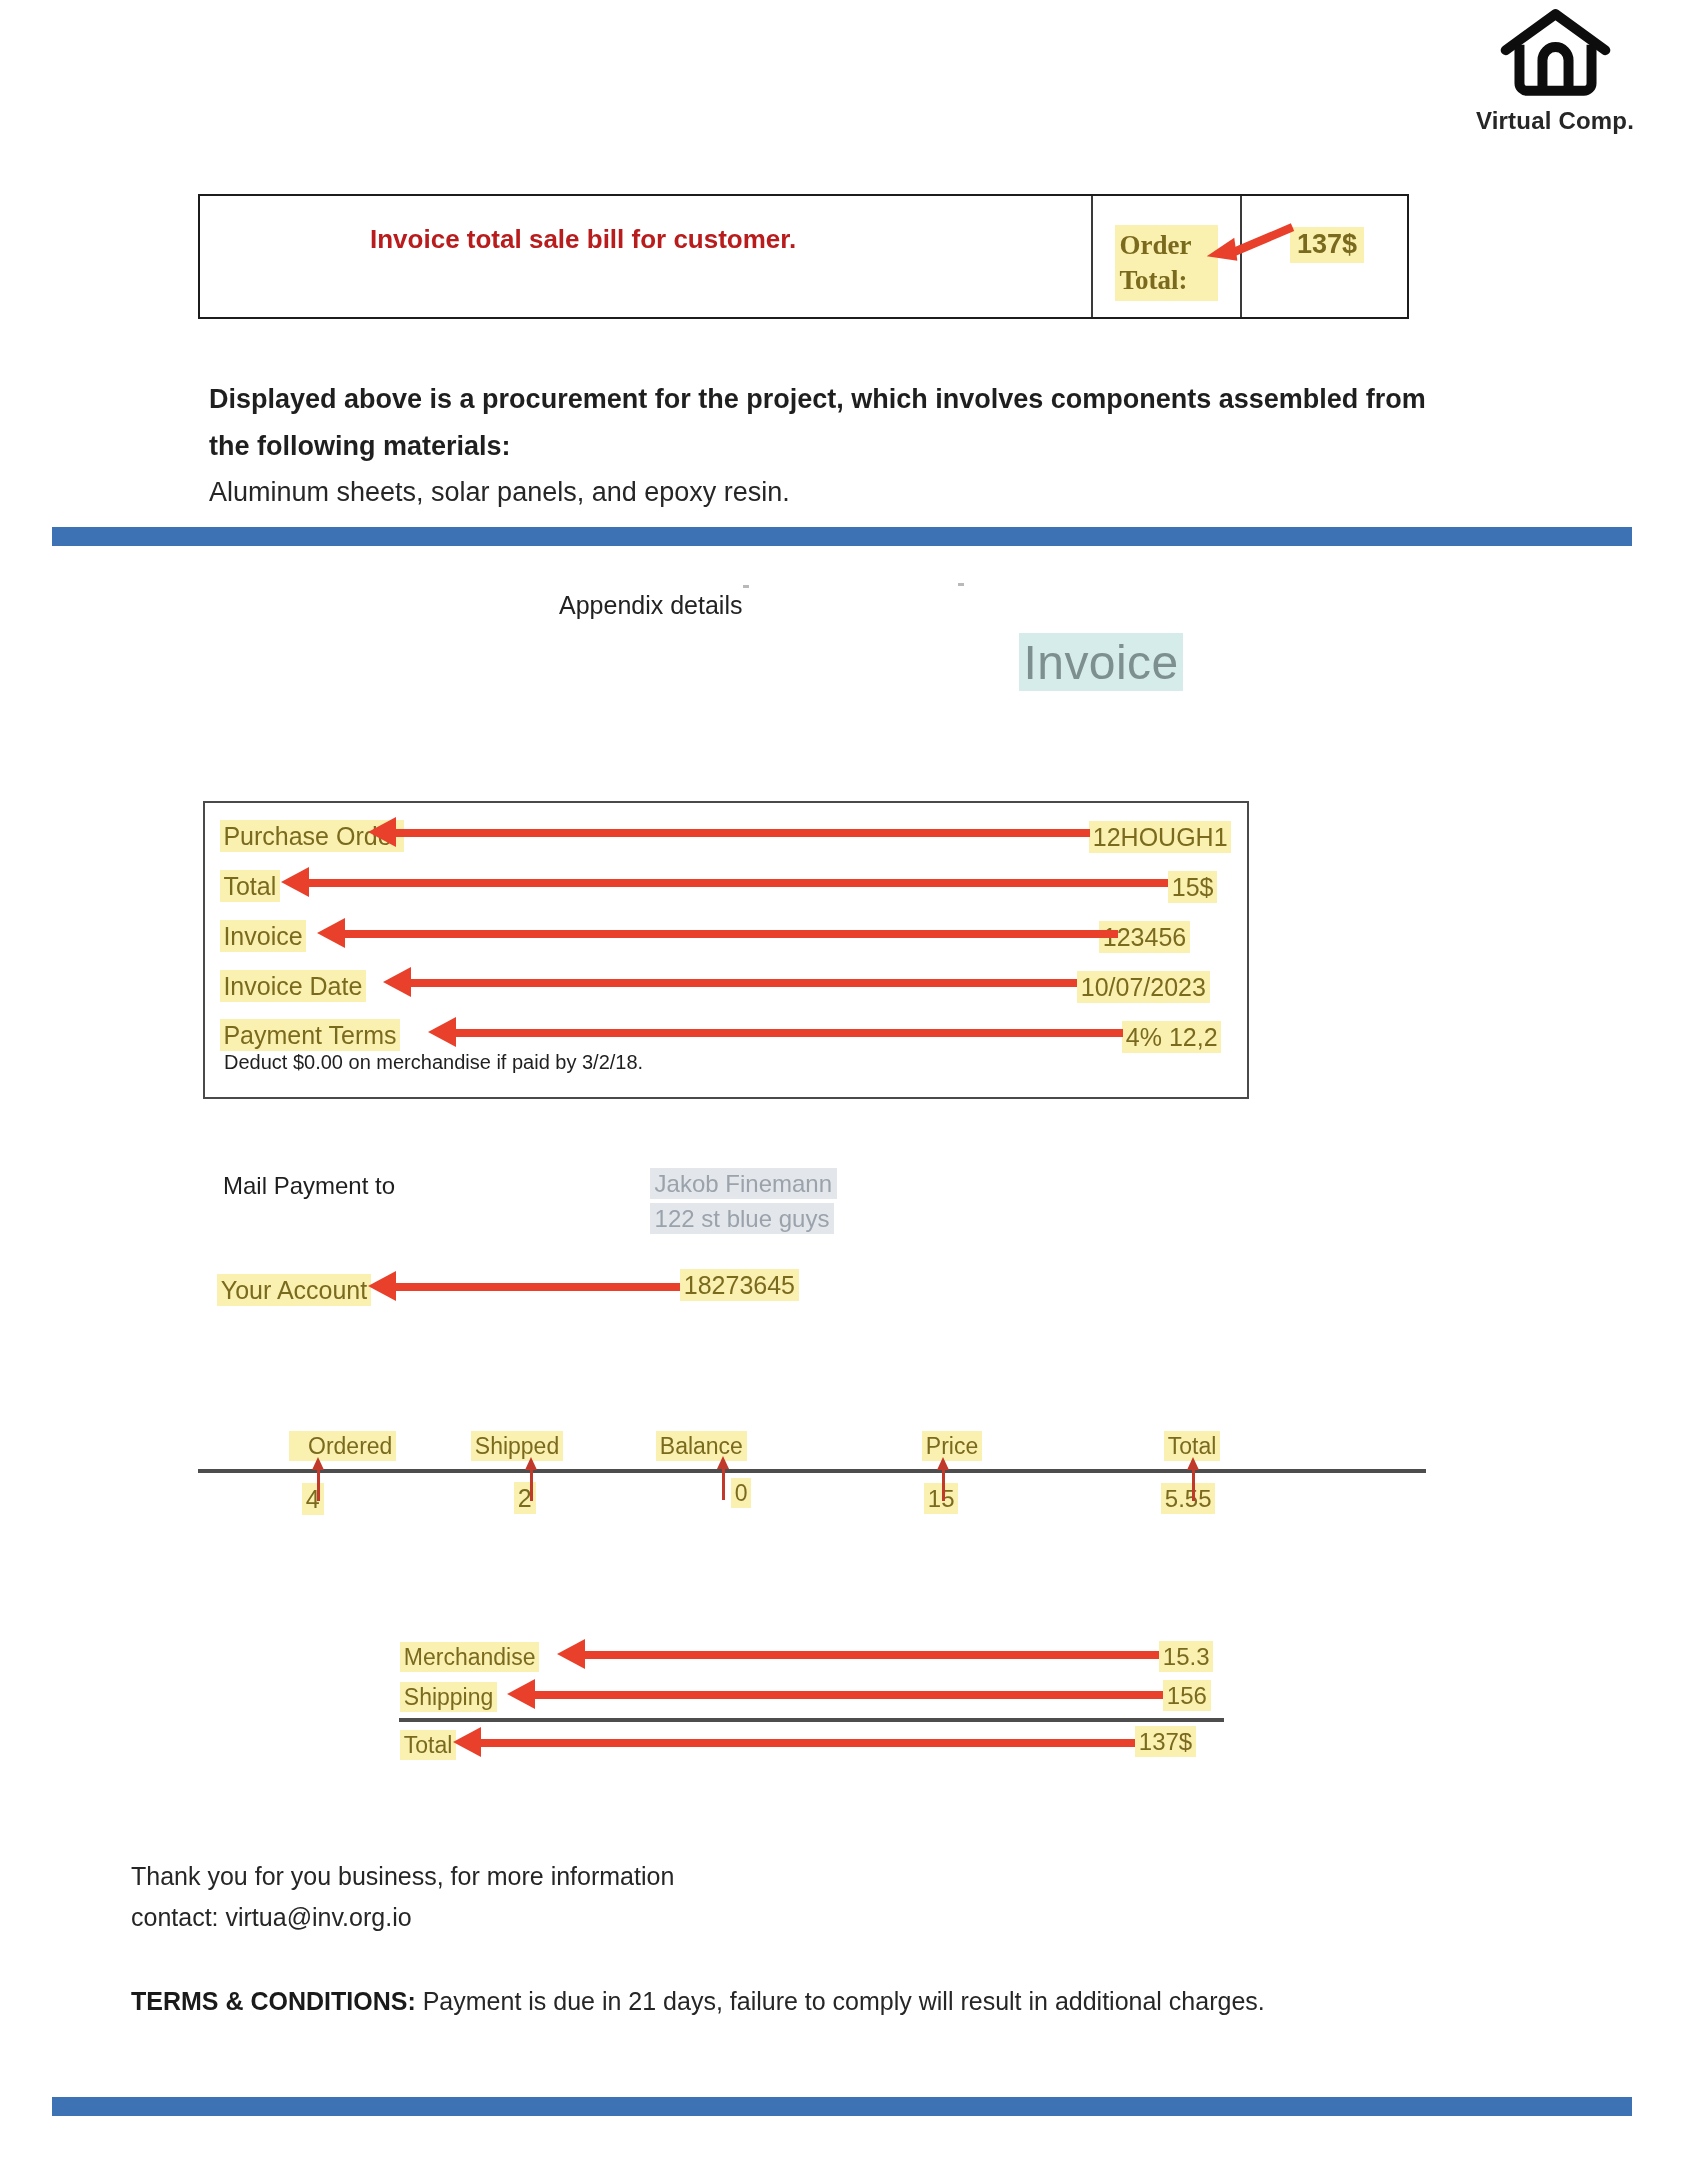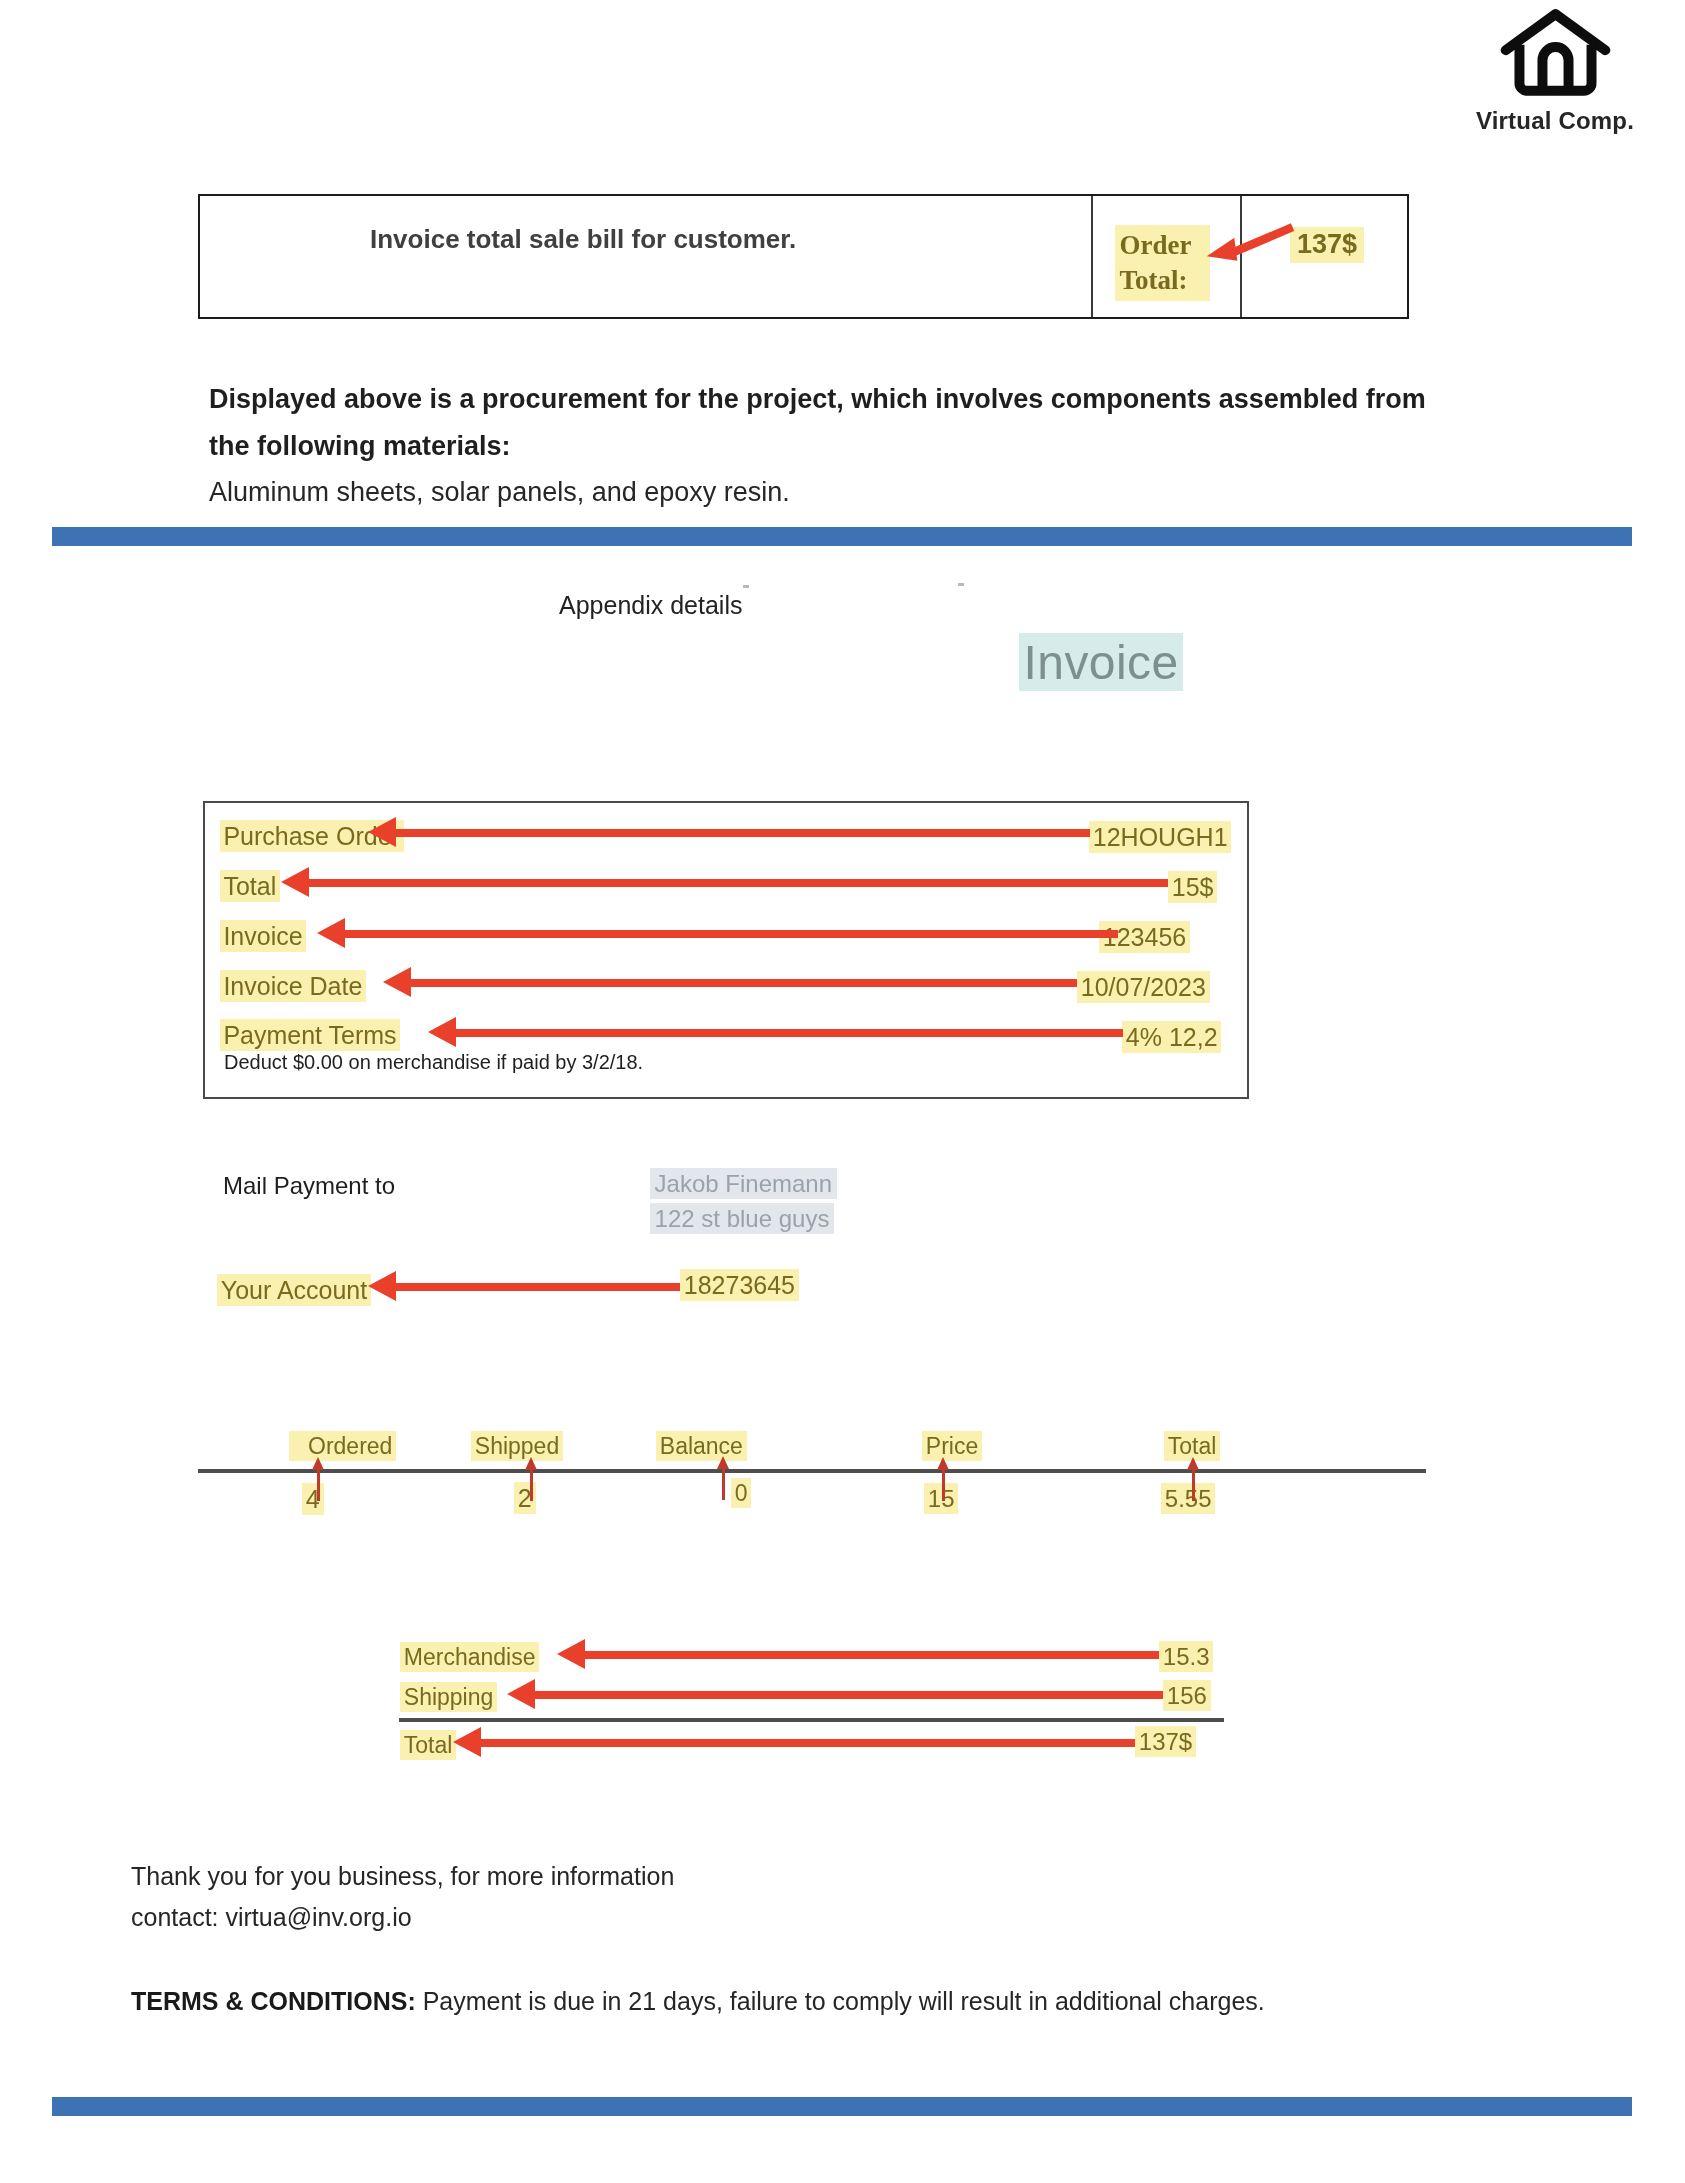--- a/index.html
+++ b/index.html
@@ -44,25 +44,25 @@
     width: 1.5px; background: #3a3a3a;
   }
   #order-table .vline.v1 { left: 891px; }
   #order-table .vline.v2 { left: 1040px; }
   #order-desc {
     position: absolute;
     left: 170px; top: 21.5px; width: 691px;
     font-family: "Liberation Sans", sans-serif;
     font-size: 26px; font-weight: bold;
     line-height: 43px;
-    color: #404040;
+    color: #b91c1c;
   }
   #order-total-label {
     position: absolute;
-    left: 915px; top: 29px; width: 95px;
+    left: 915px; top: 29px; width: 103px;
     font-family: "Liberation Serif", serif;
     font-weight: bold; font-size: 27px;
     line-height: 35px;
     color: #7a6a1e;
     background: #faf0b0;
     padding: 3.1px 4.6px;
     box-sizing: border-box;
   }
   #order-total-value {
     position: absolute;

